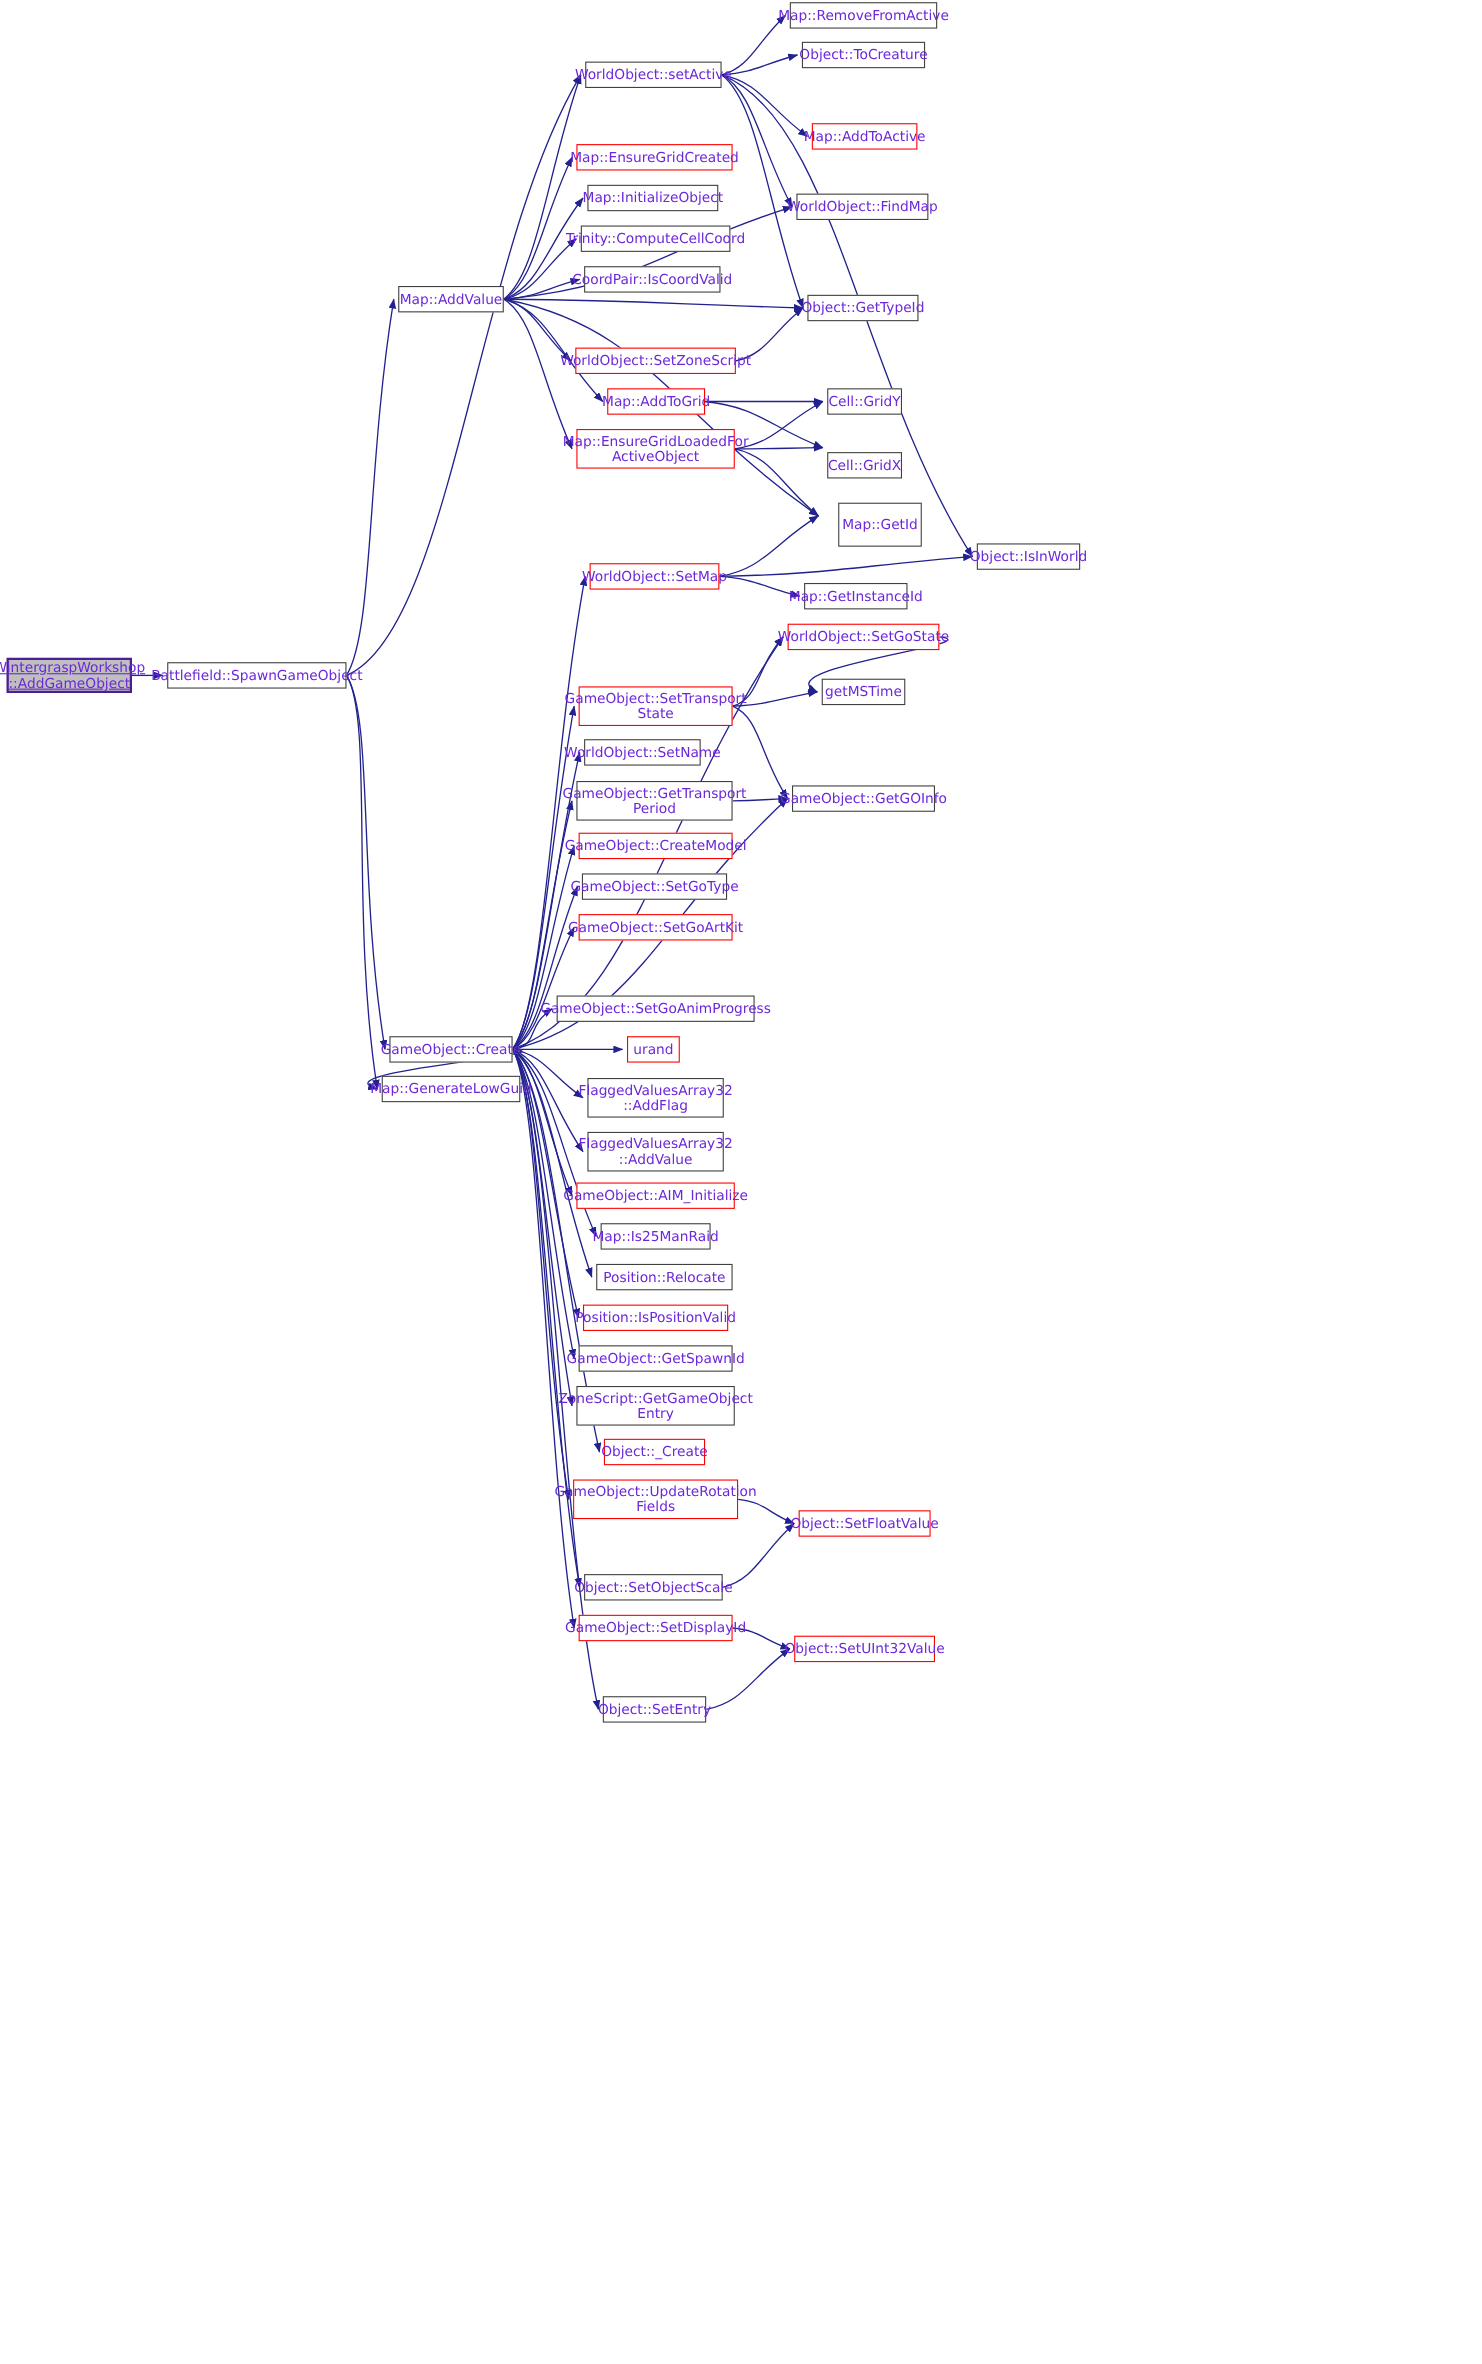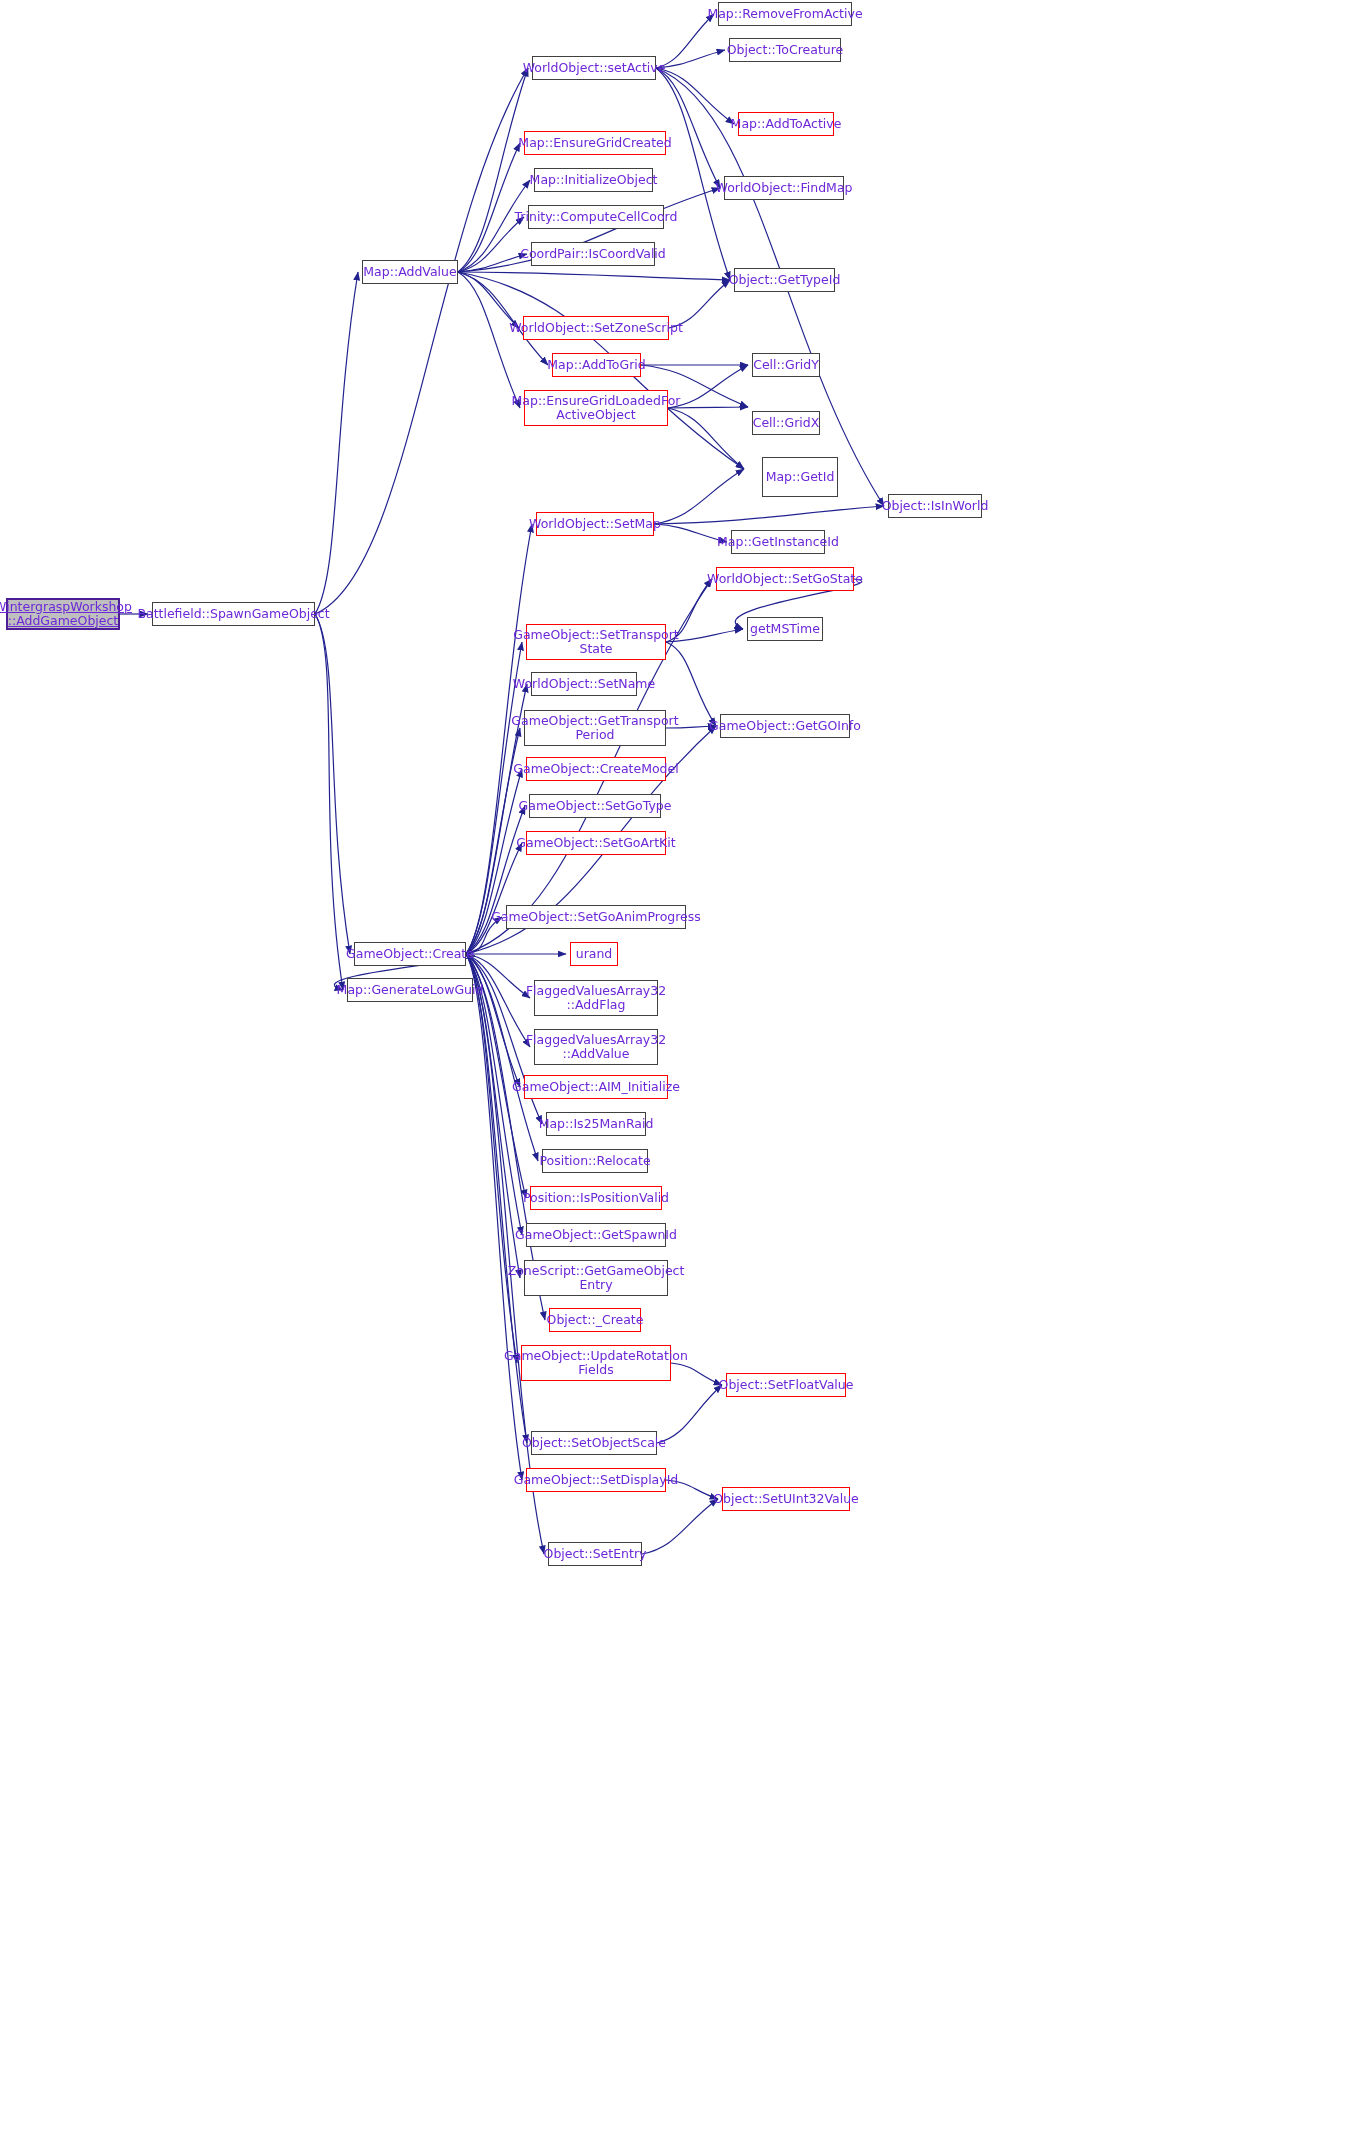--- a/index.html
+++ b/index.html
@@ -117,21 +117,21 @@
       <div class="node" style="left: 529px; top: 794px; width: 132px; height: 24px;">GameObject::SetGoType</div>
       <div class="node red" style="left: 526px; top: 831px; width: 140px; height: 24px;">GameObject::SetGoArtKit</div>
       <div class="node" style="left: 506px; top: 905px; width: 180px; height: 24px;">GameObject::SetGoAnimProgress</div>
       <div class="node red" style="left: 570px; top: 942px; width: 48px; height: 24px;">urand</div>
       <div class="node" style="left: 534px; top: 980px; width: 124px; height: 36px;">FlaggedValuesArray32
 ::AddFlag</div>
       <div class="node" style="left: 534px; top: 1029px; width: 124px; height: 36px;">FlaggedValuesArray32
 ::AddValue</div>
       <div class="node red" style="left: 524px; top: 1075px; width: 144px; height: 24px;">GameObject::AIM_Initialize</div>
       <div class="node" style="left: 546px; top: 1112px; width: 100px; height: 24px;">Map::Is25ManRaid</div>
-      <div class="node" style="left: 542px; top: 1149px; width: 106px; height: 24px;">Position::Relocate</div>
+      <div class="node" style="left: 542px; top: 1149px; width: 124px; height: 24px;">Position::Relocate</div>
       <div class="node red" style="left: 530px; top: 1186px; width: 132px; height: 24px;">Position::IsPositionValid</div>
       <div class="node" style="left: 526px; top: 1223px; width: 140px; height: 24px;">GameObject::GetSpawnId</div>
       <div class="node" style="left: 524px; top: 1260px; width: 144px; height: 36px;">ZoneScript::GetGameObject
 Entry</div>
       <div class="node red" style="left: 549px; top: 1308px; width: 92px; height: 24px;">Object::_Create</div>
       <div class="node red" style="left: 521px; top: 1345px; width: 150px; height: 36px;">GameObject::UpdateRotation
 Fields</div>
       <div class="node" style="left: 531px; top: 1431px; width: 126px; height: 24px;">Object::SetObjectScale</div>
       <div class="node red" style="left: 526px; top: 1468px; width: 140px; height: 24px;">GameObject::SetDisplayId</div>
       <div class="node" style="left: 548px; top: 1542px; width: 94px; height: 24px;">Object::SetEntry</div>

